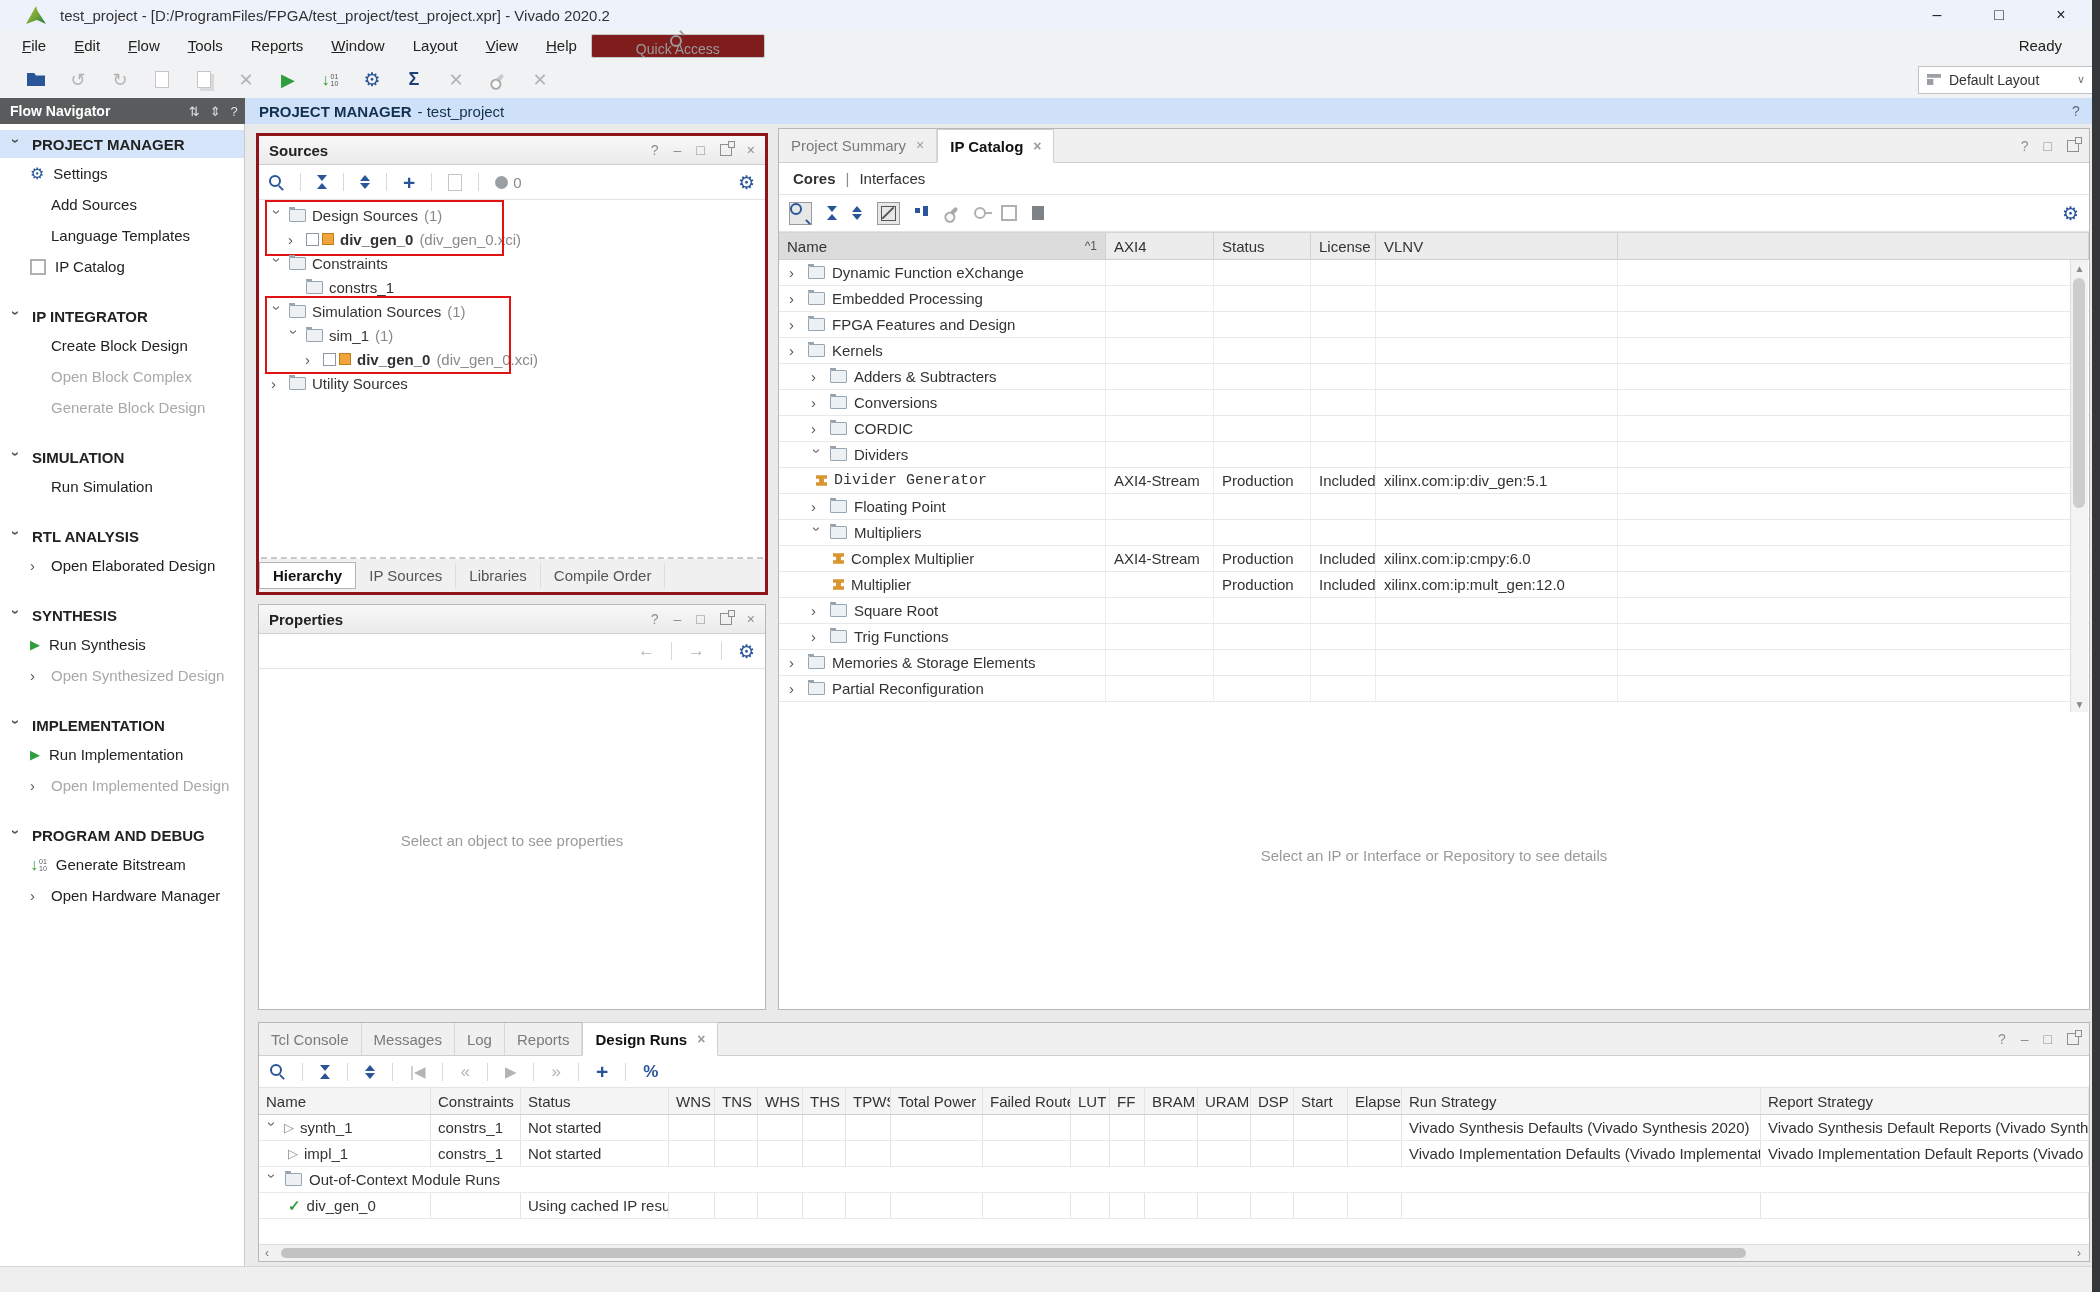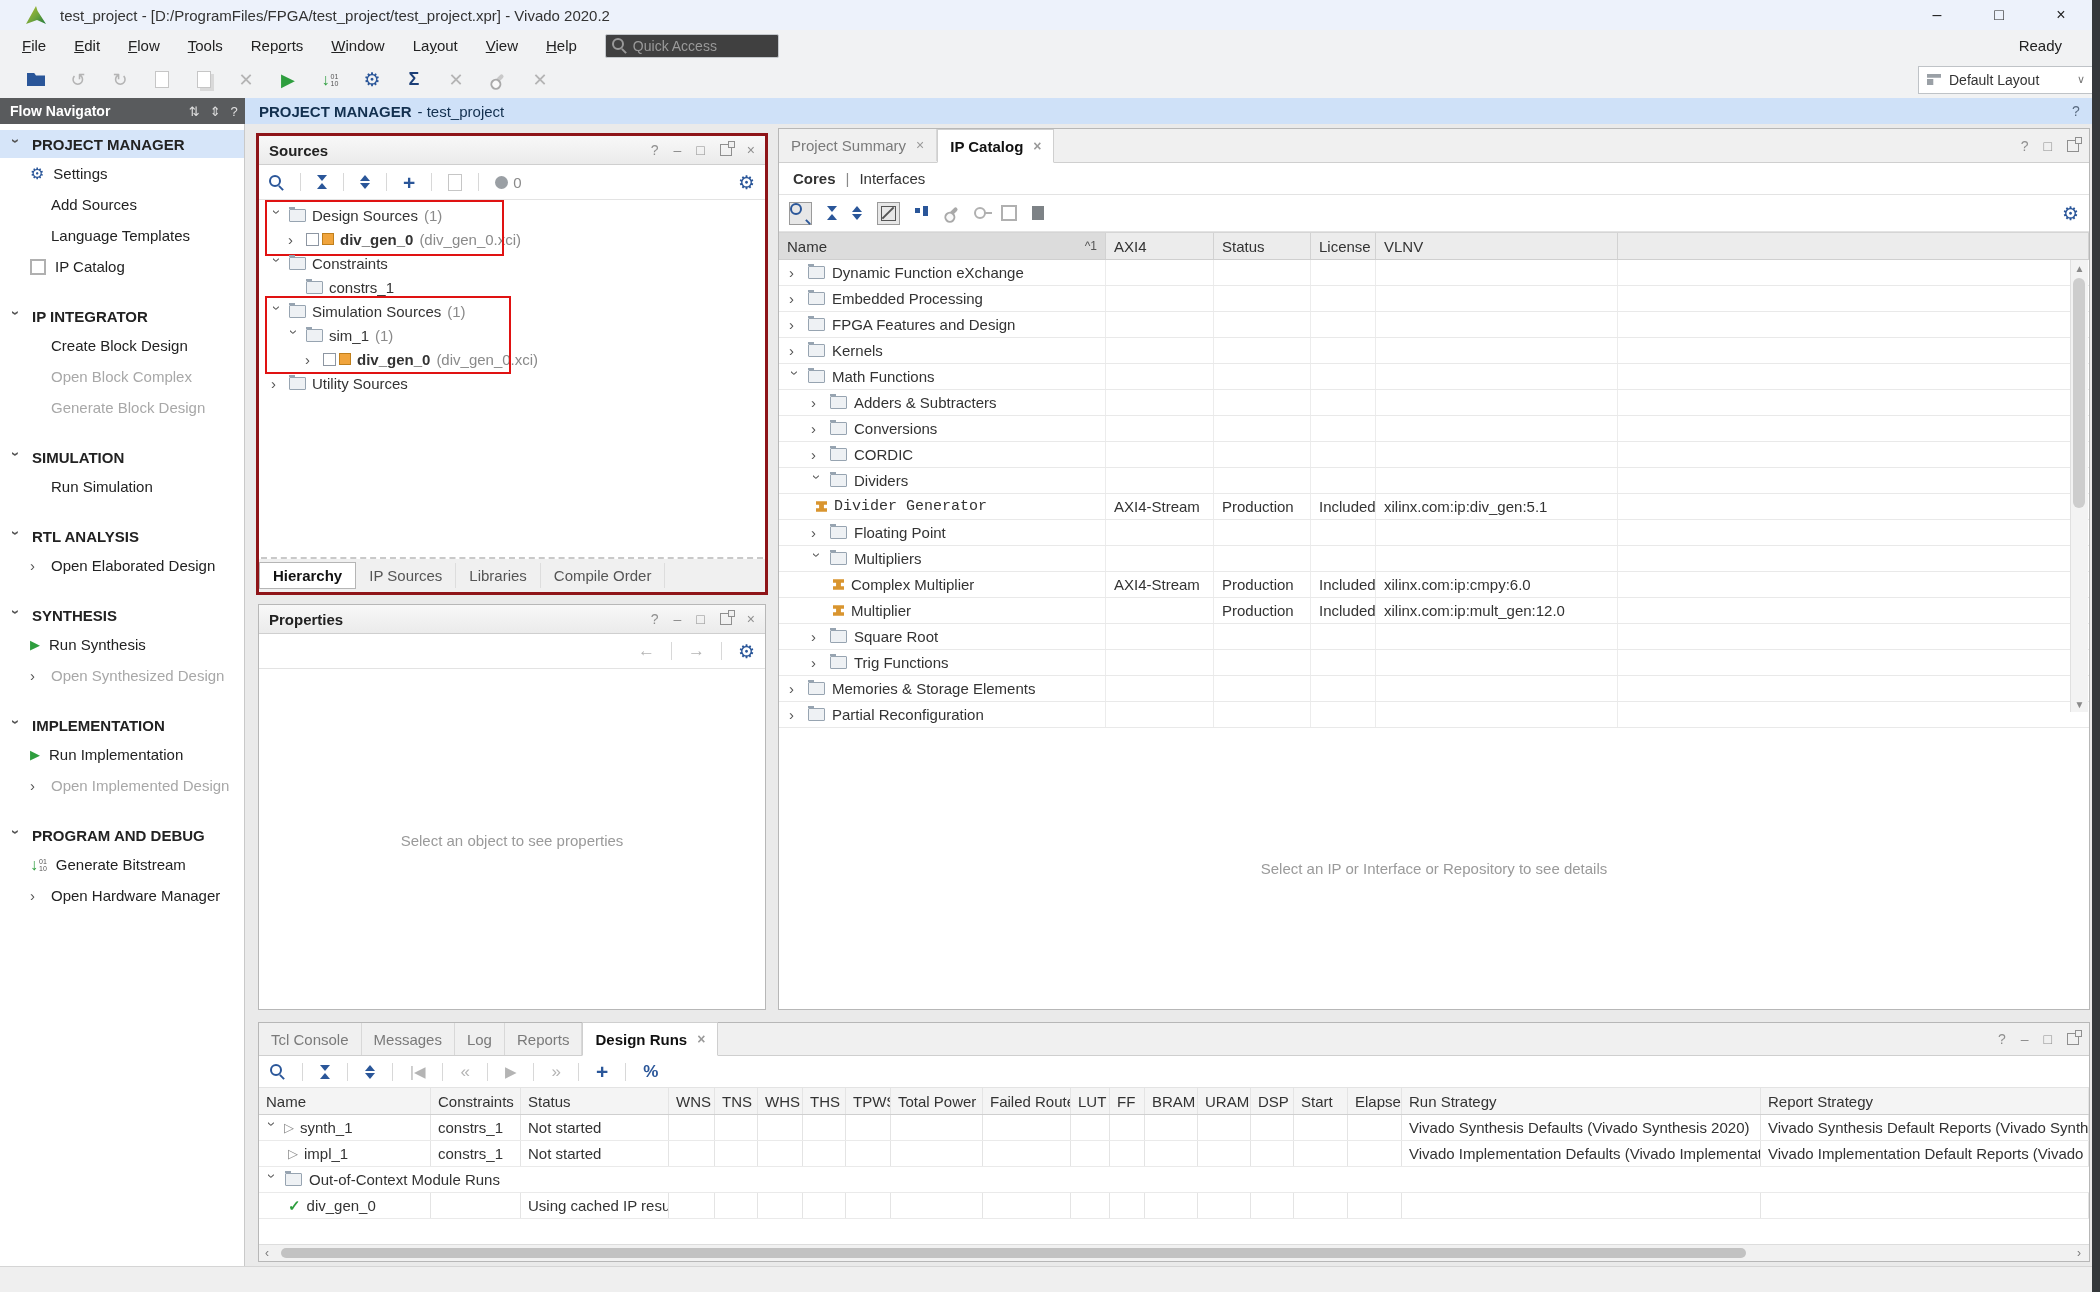--- a/index.html
+++ b/index.html
@@ -13,21 +13,21 @@
   .blue{color:#2a5699;}
   .green{color:#2e9e3e;}
 
   
   #titlebar{left:0;top:0;width:2092px;height:30px;background:#edf2fb;display:flex;align-items:center;}
   #vlogo{width:20px;height:18px;margin:0 14px 0 26px;background:linear-gradient(135deg,#b8c432 0%,#6ea33c 55%,#1f7a3a 100%);clip-path:polygon(0 100%,50% 0,58% 28%,100% 100%,55% 78%);}
   #wcontrols{margin-left:auto;display:flex;gap:0;}
   #wcontrols span{width:62px;text-align:center;font-size:16px;color:#222;}
   #menubar{left:0;top:30px;width:2092px;height:31px;background:#f1f2f3;display:flex;align-items:center;}
   .menu-item{padding:0 14px;color:#222;}
-  #quick-access{margin-left:14px;width:160px;height:22px;border:1px solid #c4c8cc;background:#404040;border-radius:2px;display:flex;align-items:center;padding:0 6px;color:#9a9a9a;gap:6px;font-size:14px;}
+  #quick-access{width:160px;height:22px;border:1px solid #c4c8cc;background:#7f1d1d;border-radius:2px;display:flex;align-items:center;padding:0 6px;color:#9a9a9a;gap:6px;font-size:14px;flex-direction:column;}
   #ready{margin-left:auto;margin-right:30px;color:#222;}
   #toolbar{left:0;top:61px;width:2092px;height:37px;background:#f1f2f3;border-bottom:1px solid #d8d8d8;display:flex;align-items:center;gap:22px;padding-left:26px;}
   .tbtn{font-size:18px;display:inline-flex;align-items:center;justify-content:center;min-width:20px;}
   #layout-select{margin-left:auto;margin-right:24px;width:158px;height:26px;border:1px solid #bfc3c7;background:#fff;display:flex;align-items:center;gap:8px;padding:0 8px;font-size:14px;color:#333;}
   .layout-ic{width:14px;height:11px;background:#9aa0a6;clip-path:polygon(0 0,100% 0,100% 35%,0 35%,0 45%,45% 45%,45% 100%,0 100%);}
   #right-edge{right:0;top:0;width:8px;height:1292px;background:#35383b;}
 
   
   #flownav-header{left:0;top:98px;width:245px;height:26px;background:#595b5d;color:#fff;display:flex;align-items:center;padding:0 10px;font-weight:bold;font-size:14px;}
   #flownav-header .hic{margin-left:10px;color:#e0e0e0;font-weight:normal;font-size:13px;}
@@ -540,32 +540,20 @@
           <span class="ic-folder"></span>
           <span>Kernels</span>
         </div>
         <div class="c-cell"></div>
         <div class="c-cell"></div>
         <div class="c-cell"></div>
         <div class="c-cell"></div>
         <div class="c-cell fill"></div>
       </div>
       <div class="c-row">
-        <div class="c-cell c-name" style="padding-left: 10px;">
-          <span class="caret open">›</span>
-          <span class="ic-folder"></span>
-          <span>Math Functions</span>
-        </div>
-        <div class="c-cell"></div>
-        <div class="c-cell"></div>
-        <div class="c-cell"></div>
-        <div class="c-cell"></div>
-        <div class="c-cell fill"></div>
-      </div>
-      <div class="c-row">
         <div class="c-cell c-name" style="padding-left: 32px;">
           <span class="caret">›</span>
           <span class="ic-folder"></span>
           <span>Adders &amp; Subtracters</span>
         </div>
         <div class="c-cell"></div>
         <div class="c-cell"></div>
         <div class="c-cell"></div>
         <div class="c-cell"></div>
         <div class="c-cell fill"></div>

